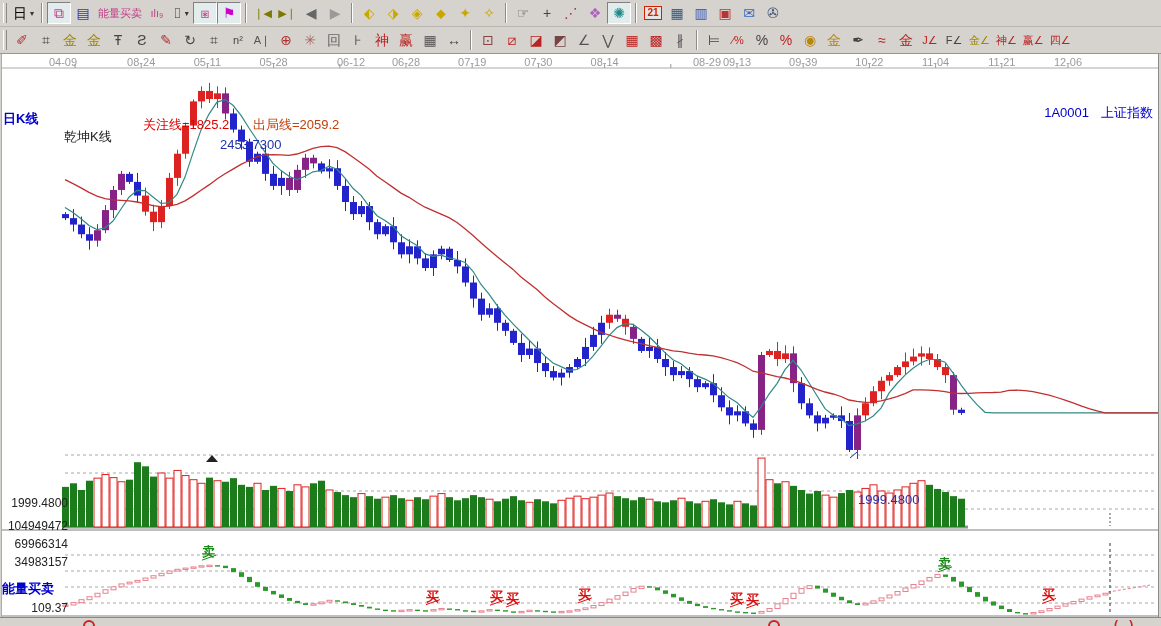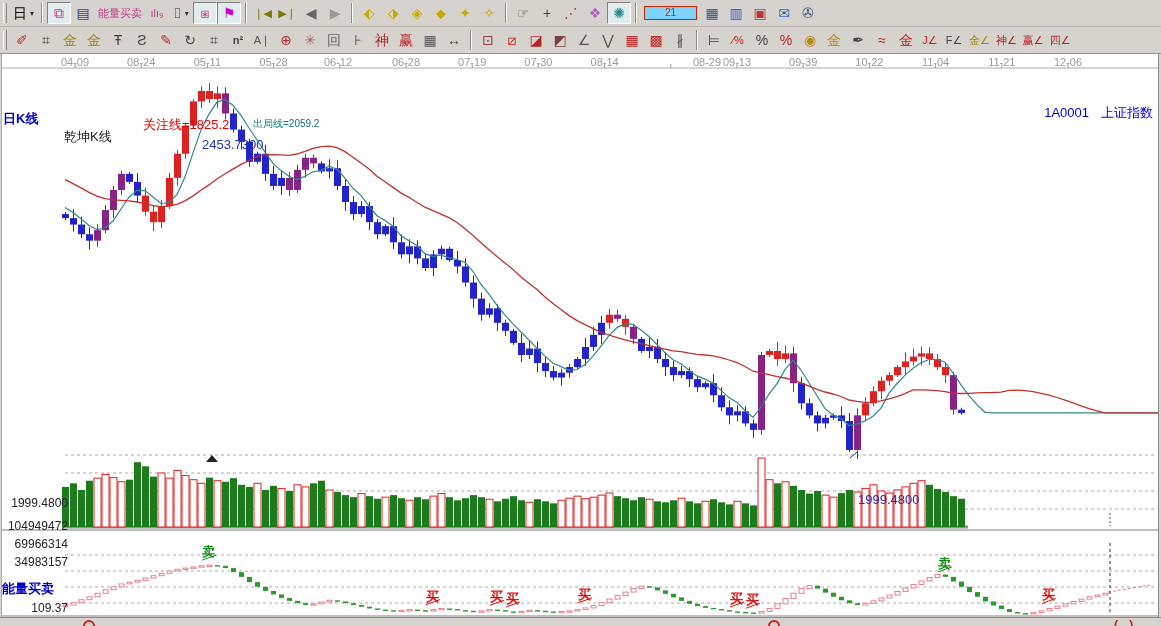--- a/index.html
+++ b/index.html
@@ -15,37 +15,37 @@
   }
   #toolbar-row1{top:0;}
   #toolbar-row2{top:27px;border-bottom:1px solid #9a978f;}
   .grip{width:4px;height:20px;border-left:1px solid #fff;border-right:1px solid #8a8a8a;margin:0 3px 0 1px;}
   .tbtn{
     height:22px;min-width:24px;padding:0 2px;display:flex;align-items:center;justify-content:center;
     border:1px solid transparent;cursor:default;flex:0 0 auto;
   }
   .tbtn.pressed{background:#e3ecec;border-color:#808080 #ffffff #ffffff #808080;}
   .tbtn .glyph{font-size:14px;line-height:1;white-space:nowrap;}
-  .tbtn.boxed .glyph{border:1px solid #cc2200;font-size:10px;font-weight:normal;padding:1px 20px;background:#7dd3fc;}
+  .tbtn.boxed .glyph{border:1px solid #cc2200;font-size:10px;font-weight:bold;padding:1px 2px;background:#e5e5e5;}
   .tbtn .dd{font-size:8px;color:#333;margin-left:3px;}
   .tsep{width:2px;height:20px;border-left:1px solid #8a8a8a;border-right:1px solid #ffffff;margin:0 4px;flex:0 0 auto;}
   .small-glyph .glyph{font-size:11px;}
   
   .chart-area{position:absolute;top:54px;left:0;width:1161px;height:572px;background:#fff;}
   #chart-svg{position:absolute;top:0;left:0;}
   .edge-left{position:absolute;top:0;left:0;width:2px;height:572px;background:#d6d3ce;border-right:1px solid #aeaba4;}
   .edge-right{position:absolute;top:0;right:0;width:3px;height:572px;background:#d6d3ce;border-left:1px solid #8a8a8a;}
   .date-axis{position:absolute;top:0;left:0;width:1161px;height:14px;}
   .date-label{position:absolute;top:2px;width:48px;text-align:center;font-size:11px;color:#9a9a9a;}
   .lbl{position:absolute;white-space:nowrap;line-height:1.1;}
   .blue{color:#0000cc;font-size:13px;}
   .navy{color:#2233aa;font-size:13px;}
   .dark{color:#222;font-size:13px;}
   .red{color:#dd0000;font-size:13px;}
-  .teal{color:#0f766e;font-size:10px;}
+  .teal{color:#c2410c;font-size:13px;}
   .axis-num{color:#222;font-size:12px;width:66px;text-align:right;left:2px;}
   .sym{display:flex;gap:12px;}
   
   .bottom-strip{
     position:absolute;left:0;bottom:0;width:1161px;height:9px;background:#d6d3ce;
     border-top:1px solid #8a8a8a;overflow:hidden;
   }
   .red-arc{position:absolute;top:2px;width:12px;height:10px;border:2px solid #cc2222;border-radius:7px 7px 0 0;border-bottom:none;}
   .red-paren{position:absolute;top:0;height:9px;overflow:hidden;color:#cc2222;font-size:12px;font-weight:bold;letter-spacing:4px;}
 </style>
@@ -174,21 +174,21 @@
       <div class="tbtn">
         <span class="glyph" style="color: rgb(176, 48, 48);">✎</span>
       </div>
       <div class="tbtn">
         <span class="glyph" style="color: rgb(68, 68, 68);">↻</span>
       </div>
       <div class="tbtn">
         <span class="glyph" style="color: rgb(68, 68, 68);">⌗</span>
       </div>
       <div class="tbtn small-glyph">
-        <span class="glyph" style="color: rgb(68, 68, 68); font-weight: bold;">n²</span>
+        <span class="glyph" style="color: rgb(68, 68, 68);">n²</span>
       </div>
       <div class="tbtn small-glyph">
         <span class="glyph" style="color: rgb(85, 85, 85);">A❘</span>
       </div>
       <div class="tbtn">
         <span class="glyph" style="color: rgb(176, 48, 48);">⊕</span>
       </div>
       <div class="tbtn">
         <span class="glyph" style="color: rgb(170, 102, 102);">✳</span>
       </div>
@@ -807,43 +807,43 @@
         <text x="746" y="550.15" fill="#dd1111" font-size="13" font-weight="bold">买</text>
         <line x1="1042" y1="549.47" x2="1056" y2="544.47" stroke="#dd1111"></line>
         <text x="1042" y="545.47" fill="#dd1111" font-size="13" font-weight="bold">买</text>
         <line x1="202" y1="506.18" x2="216" y2="501.18" stroke="#1a8a1a"></line>
         <text x="202" y="502.18" fill="#1a8a1a" font-size="13" font-weight="bold">卖</text>
         <line x1="938" y1="517.88" x2="952" y2="512.88" stroke="#1a8a1a"></line>
         <text x="938" y="513.88" fill="#1a8a1a" font-size="13" font-weight="bold">卖</text>
       </svg>
 
     <div class="date-axis" id="date-axis">
-        <div class="date-label" style="left: 51px; text-align: center;">04-09</div>
+        <div class="date-label" style="left: 39px; text-align: center;">04-09</div>
         <div class="date-label" style="left: 117.2px;">08-24</div>
         <div class="date-label" style="left: 183.4px;">05-11</div>
         <div class="date-label" style="left: 249.6px;">05-28</div>
-        <div class="date-label" style="left: 314px;">06-12</div>
+        <div class="date-label" style="left: 327px;">06-12</div>
         <div class="date-label" style="left: 382px;">06-28</div>
         <div class="date-label" style="left: 448.2px;">07-19</div>
         <div class="date-label" style="left: 514.4px;">07-30</div>
         <div class="date-label" style="left: 580.6px;">08-14</div>
         <div class="date-label" style="left: 683px;">08-29</div>
         <div class="date-label" style="left: 713px;">09-13</div>
         <div class="date-label" style="left: 779.2px;">09-39</div>
         <div class="date-label" style="left: 845.4px;">10-22</div>
         <div class="date-label" style="left: 911.6px;">11-04</div>
         <div class="date-label" style="left: 977.8px;">11-21</div>
         <div class="date-label" style="left: 1044px;">12-06</div>
       </div>
 
     <div class="lbl blue" style="left:3px;top:58px;font-weight:bold">日K线</div>
     <div class="lbl dark" style="left:64px;top:76px;font-weight:normal">乾坤K线</div>
     <div class="lbl red" style="left:143px;top:64px">关注线=1825.2</div>
     <div class="lbl teal" style="left:253px;top:64px">出局线=2059.2</div>
-    <div class="lbl navy" style="left:202px;top:84px">2453.7300</div>
+    <div class="lbl navy" style="left:220px;top:84px">2453.7300</div>
     <div class="lbl navy" style="left:858px;top:439px">1999.4800</div>
     <div class="lbl axis-num" style="top:443px">1999.4800</div>
 
     <div class="lbl axis-num" style="top:466px">104949472</div>
     <div class="lbl axis-num" style="top:484px">69966314</div>
     <div class="lbl axis-num" style="top:502px">34983157</div>
 
     <div class="lbl blue" style="left:2px;top:528px;font-weight:bold">能量买卖</div>
     <div class="lbl axis-num" style="top:548px">109.37</div>
     <div class="lbl axis-num" style="top:564px">82.03</div>

